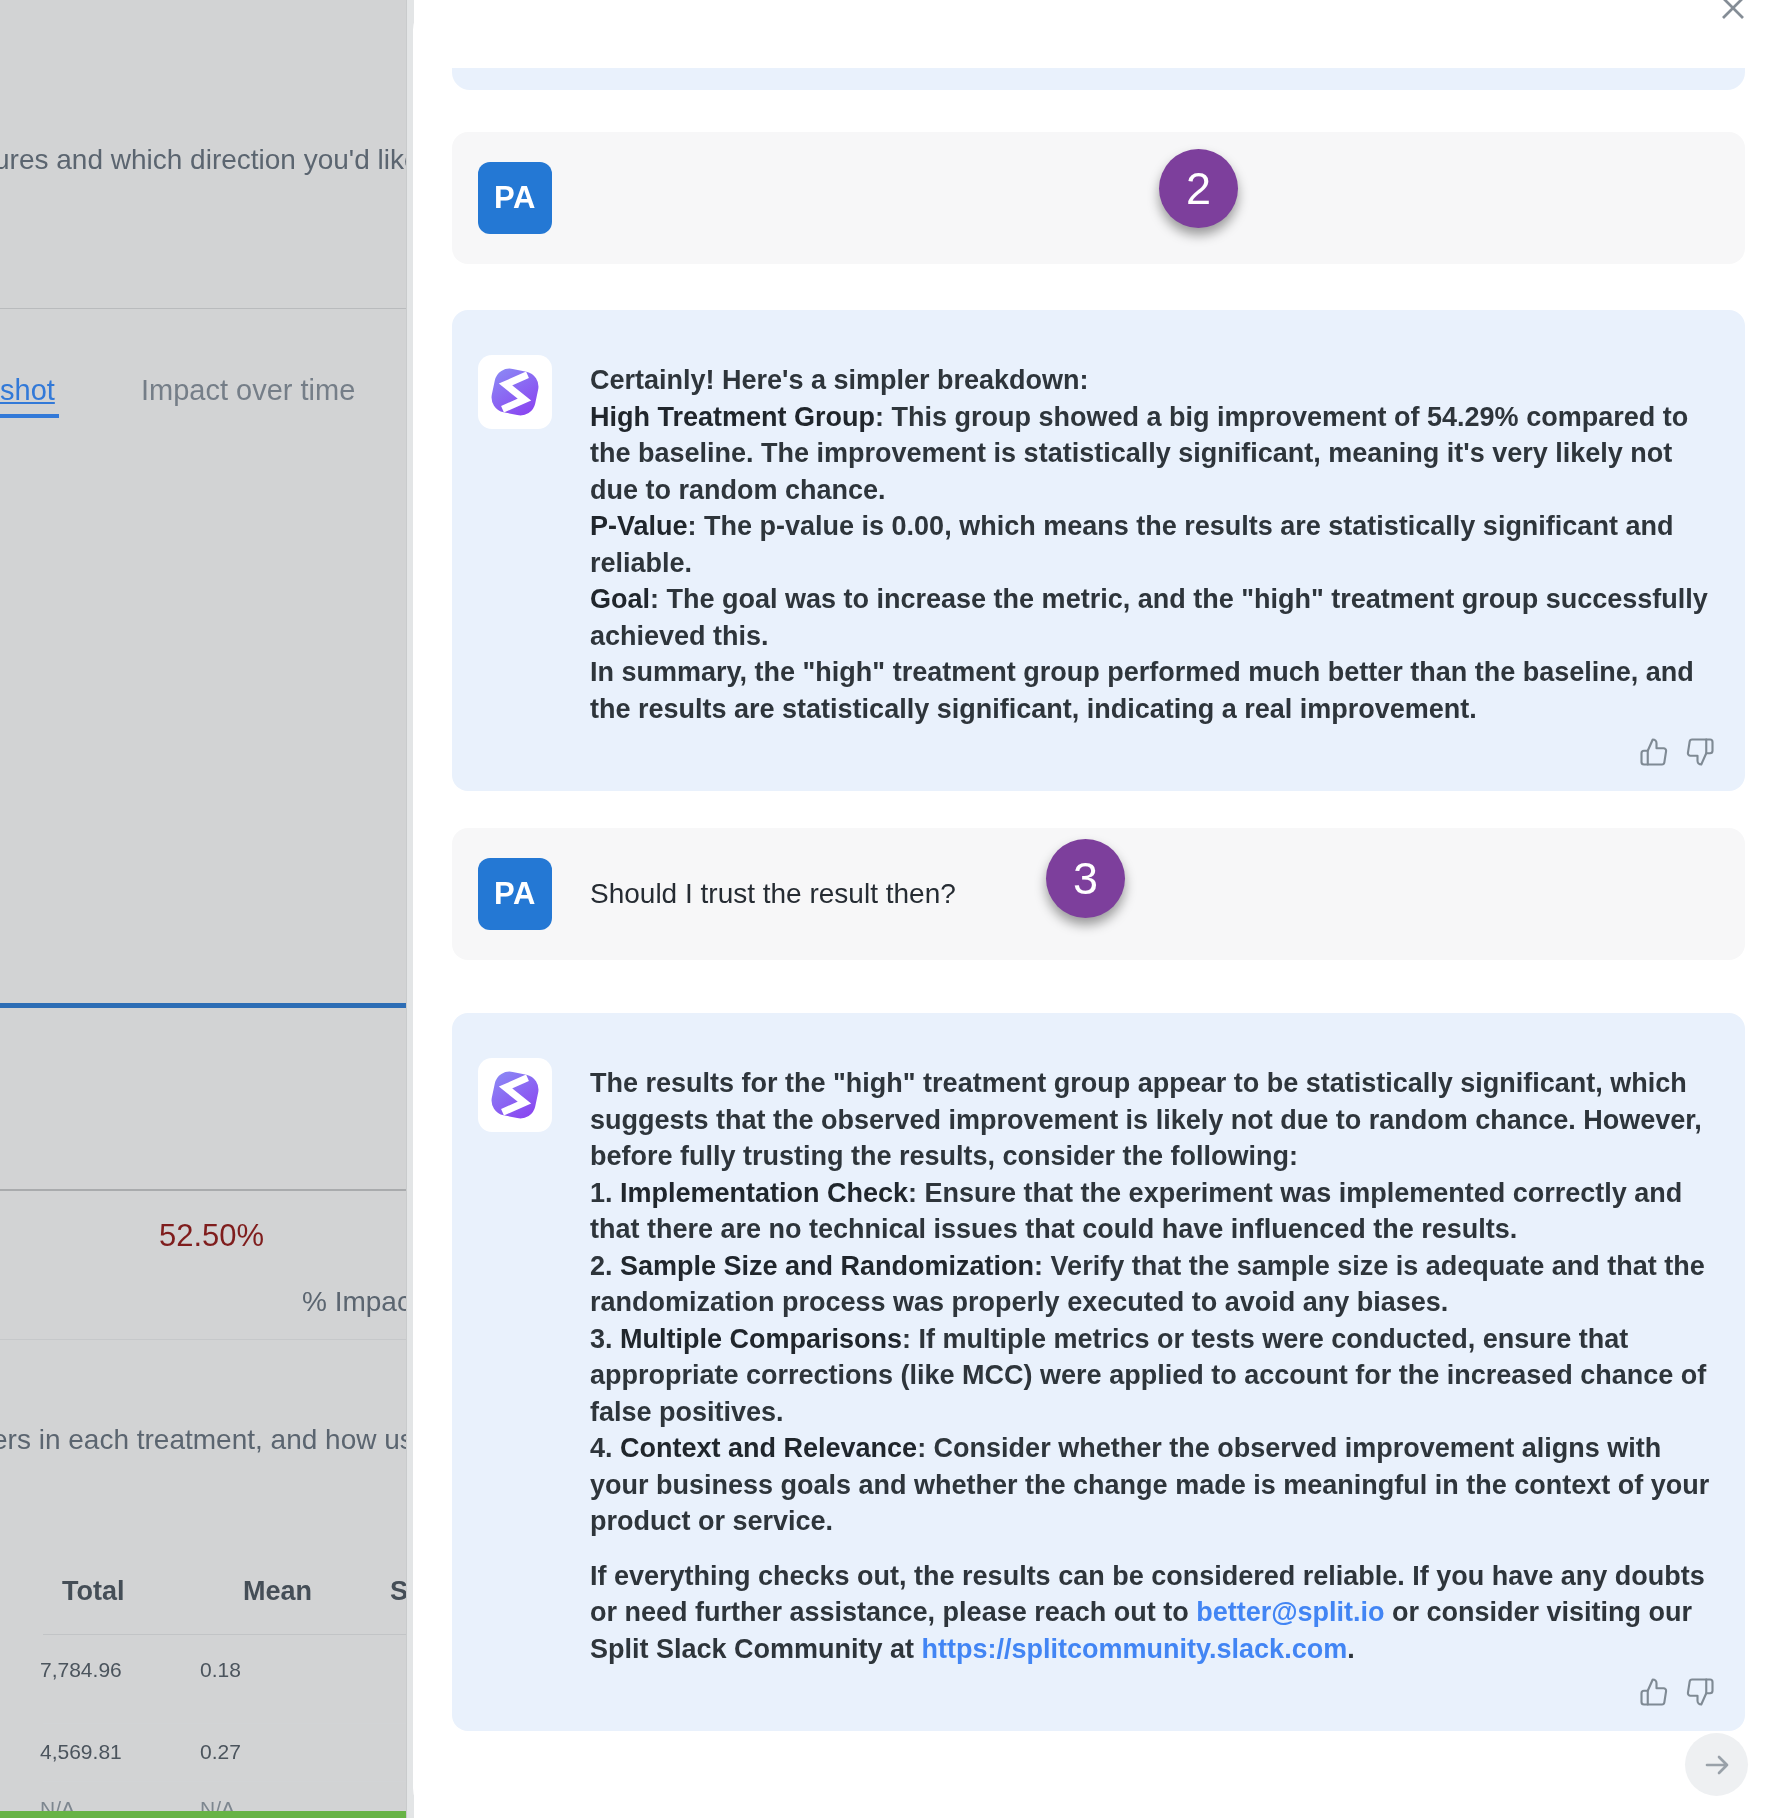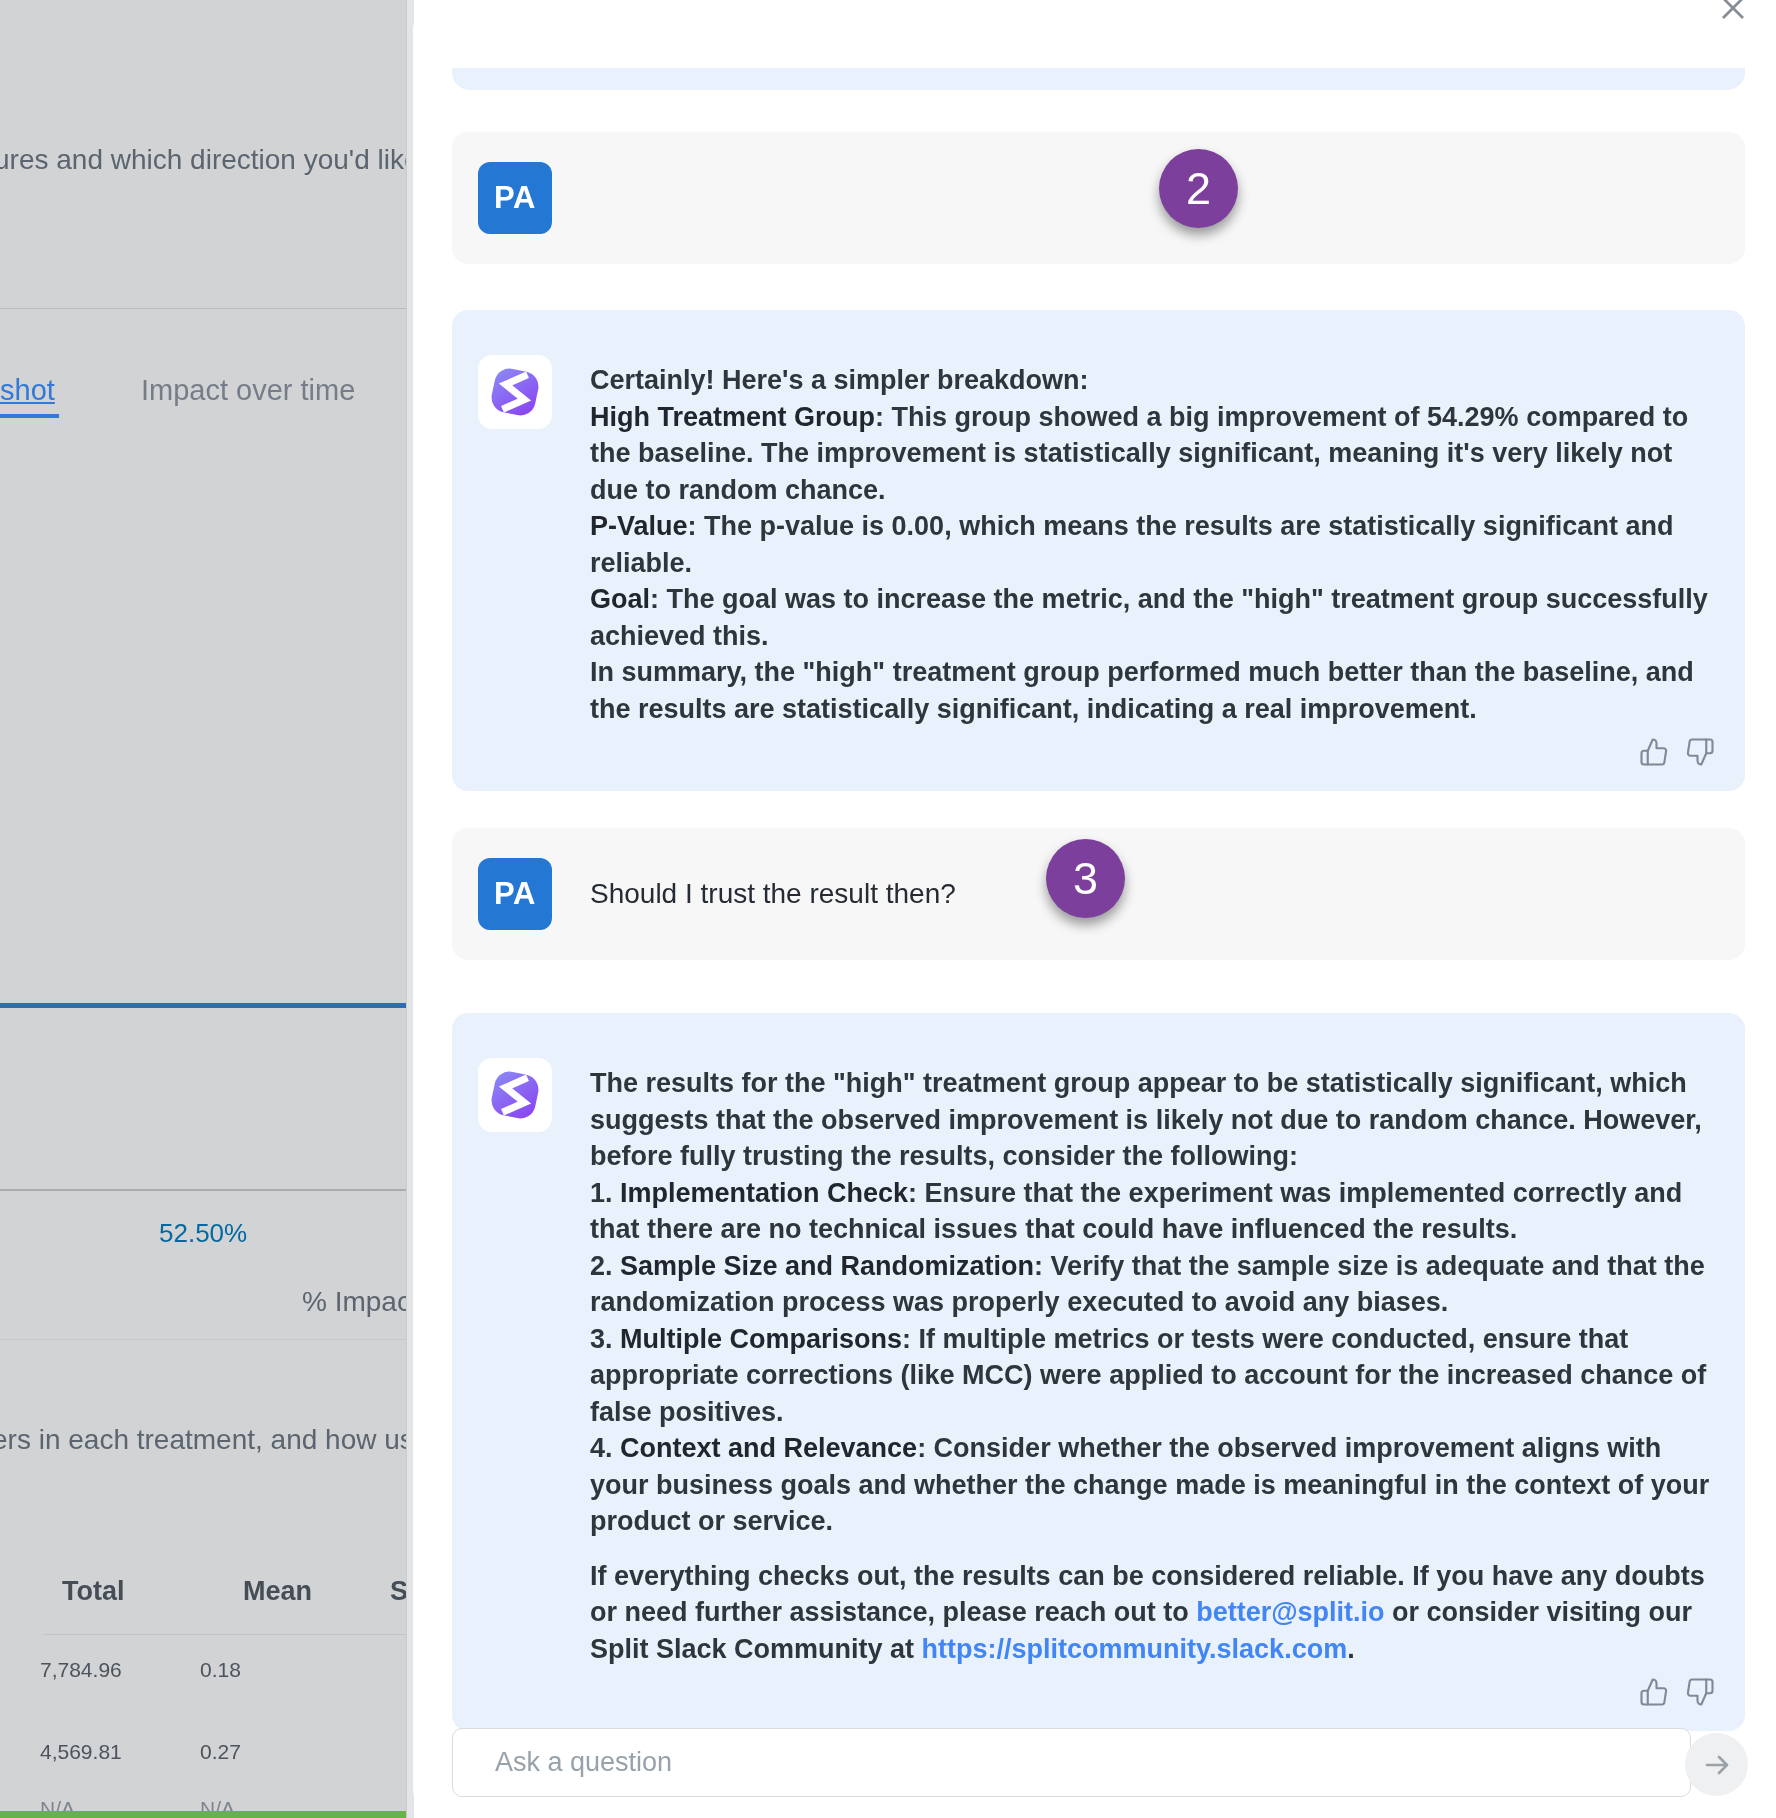--- a/index.html
+++ b/index.html
@@ -11,21 +11,21 @@
   .panel-edge{position:absolute;left:406px;top:0;width:7px;height:1818px;background:#e3e5e6;border-left:1px solid #c9cbcc;}
   .bg-text{position:absolute;white-space:nowrap;color:#5b6570;}
   .bg-heading{left:-6px;top:144px;font-size:28px;}
   .bg-rule{position:absolute;left:0;width:406px;height:1px;background:#b9bbbd;}
   .bg-tab{position:absolute;top:374px;font-size:29px;color:#757e88;white-space:nowrap;}
   .bg-tab.active{color:var(--tab-active-blue,#3279d8);text-decoration:underline;}
   .bg-tab-underline{position:absolute;left:0;top:414px;width:59px;height:4px;background:var(--tab-active-blue,#3279d8);}
   .bg-blueline{position:absolute;left:0;top:1003px;width:406px;height:5px;background:var(--chart-blue-line,#2d6db5);}
   .bg-thinline{position:absolute;left:0;top:1189px;width:406px;height:2px;background:#a9abad;}
   .bg-faintline{position:absolute;left:0;top:1339px;width:406px;height:1px;background:#c6c8ca;}
-  .bg-impact-value{left:159px;top:1218px;font-size:26px;color:#0369a1;}
+  .bg-impact-value{left:159px;top:1218px;font-size:31px;color:#7f1d1d;}
   .bg-impact-axis{left:302px;top:1286px;font-size:28px;color:#5b6570;}
   .bg-treatment{left:-8px;top:1424px;font-size:28px;}
   .bg-th{position:absolute;top:1576px;font-size:27px;font-weight:bold;color:#454e57;white-space:nowrap;}
   .bg-td{position:absolute;font-size:21px;color:#4b545d;white-space:nowrap;text-align:left;}
   .bg-td.na{color:#7d868f;}
   .bg-tline{position:absolute;left:43px;width:363px;height:1px;}
   .bg-greenbar{position:absolute;left:0;top:1811px;width:406px;height:7px;background:var(--green-bar,#67b346);}
 
   
   .panel{position:absolute;left:413px;top:0;width:1363px;height:1818px;background:var(--panel-bg,#fff);border-radius:30px;}
@@ -169,23 +169,20 @@
           <button class="fb-btn">
             <svg width="30" height="30" viewBox="0 0 24 24" fill="none" stroke="currentColor" stroke-width="1.7" stroke-linecap="round" stroke-linejoin="round" style="transform:rotate(180deg)">
                 <path d="M14 9V5a3 3 0 0 0-3-3l-4 9v11h11.28a2 2 0 0 0 2-1.7l1.38-9a2 2 0 0 0-2-2.3H14z"></path>
                 <path d="M7 22H4a2 2 0 0 1-2-2v-7a2 2 0 0 1 2-2h3"></path>
               </svg>
           </button>
         </div>
       </div>
     </div>
 
-    <div class="input-row">
-      <input class="ask-input" type="text" placeholder="Ask a question" style="">
-    </div>
     <button class="send-btn">
       <svg width="32" height="32" viewBox="0 0 24 24" fill="none" stroke="currentColor" stroke-width="2" stroke-linecap="round" stroke-linejoin="round">
           <path d="M4.5 12h15M13.5 6l6 6-6 6"></path>
         </svg>
     </button>
 
   </div>
 </div>
 
 </body></html>

